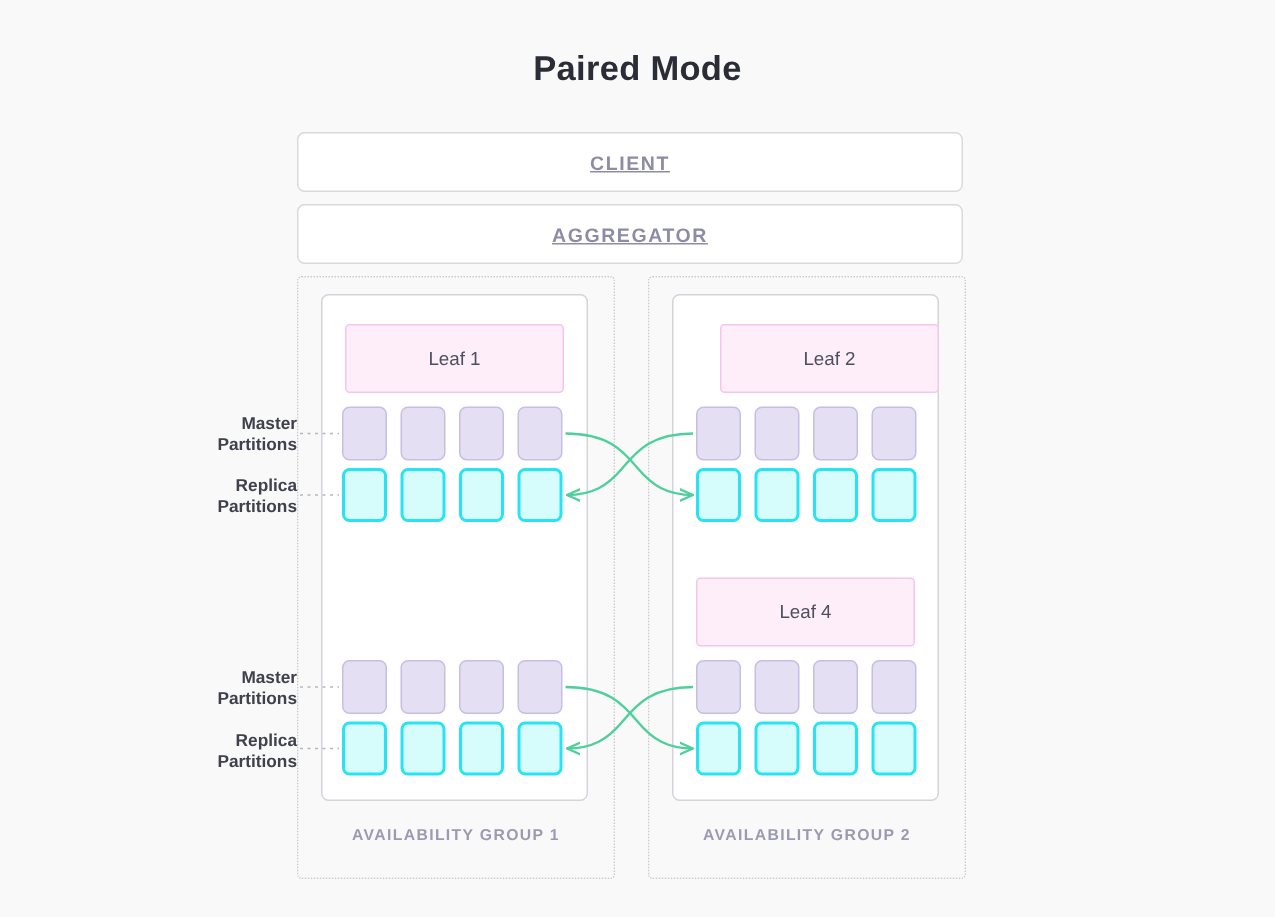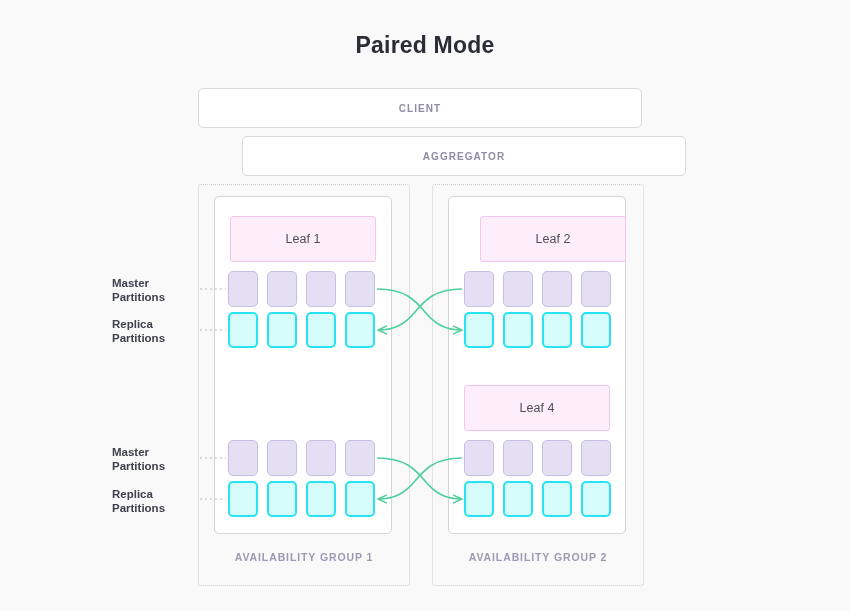--- a/index.html
+++ b/index.html
@@ -41,27 +41,28 @@
     left: 198px;
     width: 444px;
     height: 40px;
     box-sizing: border-box;
     background: #ffffff;
     border: 1px solid #d9d9de;
     border-radius: 5px;
     display: flex;
     align-items: center;
     justify-content: center;
-    font-size: 10px;
+    font-size: 13px;
     font-weight: bold;
     letter-spacing: 1.05px;
     color: #8e8ca5;
+    text-decoration: underline;
   }
   .top-bar.client     { top: 88px;  }
-  .top-bar.aggregator { top: 136px; margin-left: 44px; }
+  .top-bar.aggregator { top: 136px; }
 
   
   .ag-frame {
     position: absolute;
     top: 184px;
     width: 212px;
     height: 402px;
     box-sizing: border-box;
     border: 1px dotted #c9c9d2;
     border-radius: 3px;
@@ -126,21 +127,21 @@
   }
   .partition.replica {
     background: #d7fcfc;
     border: 2px solid #27e3f4;
   }
 
   
   .side-label {
     position: absolute;
     width: 86px;
-    text-align: left;
+    text-align: right;
     font-size: 11.5px;
     font-weight: bold;
     line-height: 14px;
     color: #3f414d;
   }
 
   
   .overlay {
     position: absolute;
     left: 0;

